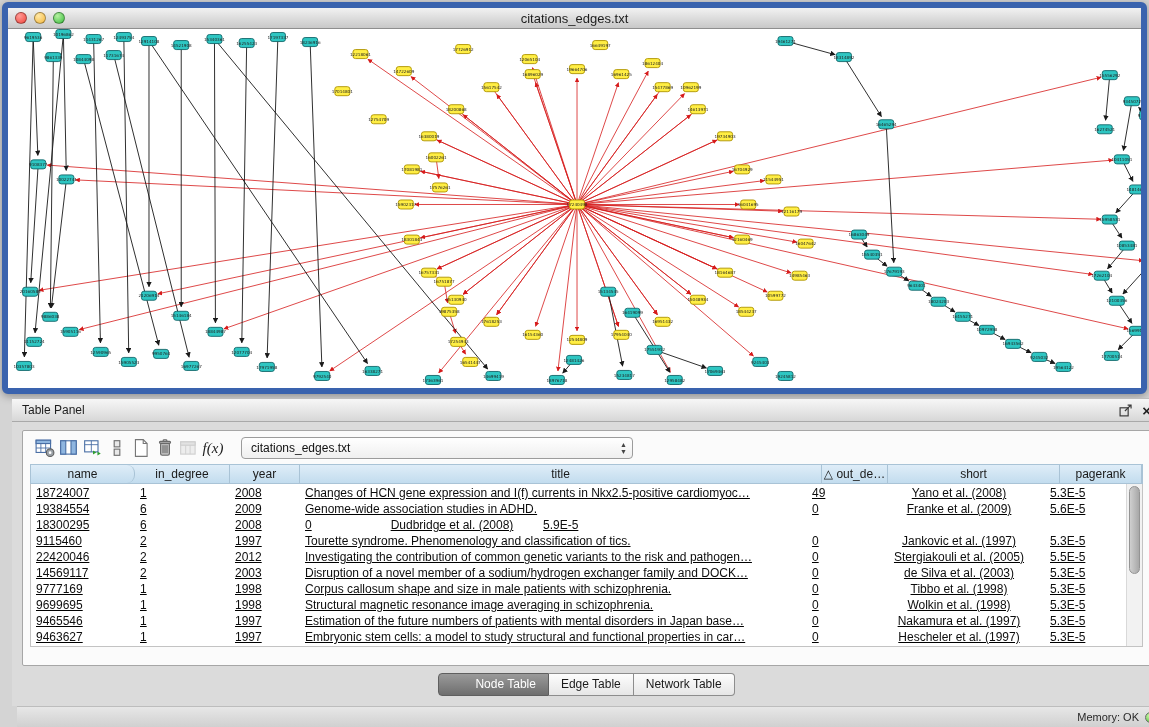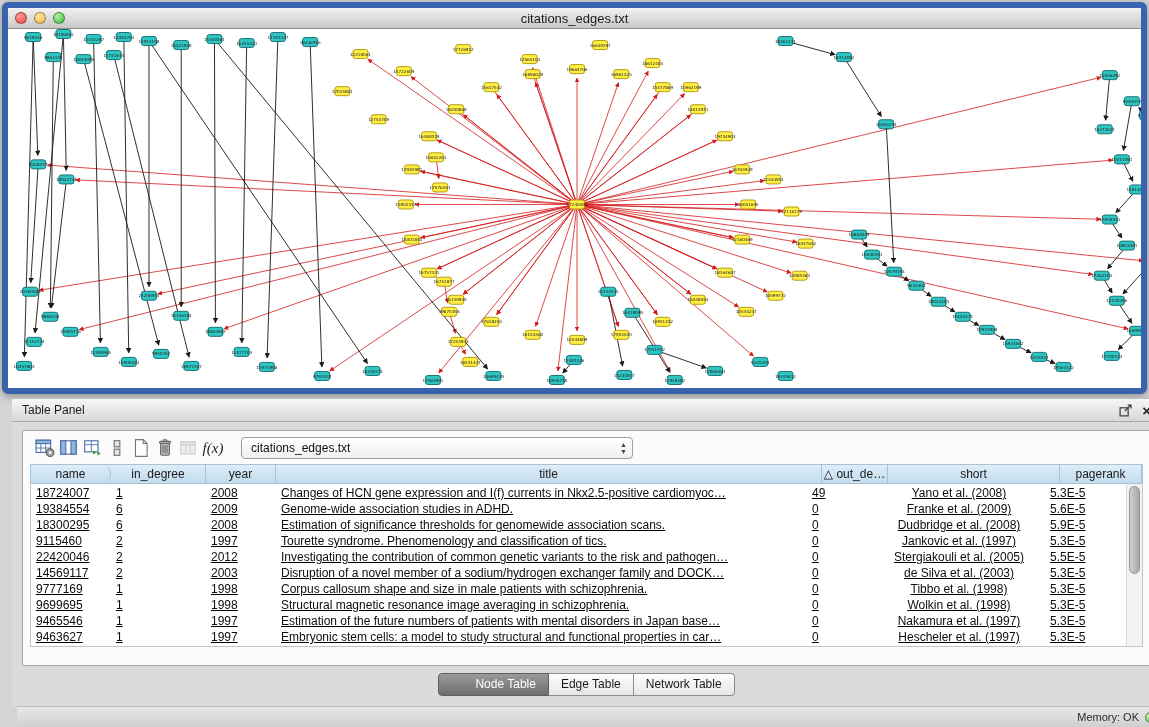--- a/index.html
+++ b/index.html
@@ -57,21 +57,21 @@
   .grid{margin:0 7px;}
   .thead{display:flex;height:18px;background:linear-gradient(#DFEDF8,#C2DCEE);border:1px solid #A9C3D6;}
   .th{
     display:flex;align-items:center;justify-content:center;font-size:12px;color:#1a1a1a;
     border-right:1px solid #A9C3D6;box-sizing:border-box;overflow:hidden;white-space:nowrap;
   }
   .tbody-wrap{position:relative;background:#fff;border:1px solid #C3C3C3;border-top:none;height:163px;overflow:hidden;box-sizing:border-box;}
   .tbody{position:absolute;top:1px;left:0;right:15px;bottom:0;}
   .tr{display:flex;height:16px;align-items:center;text-decoration:underline;}
   .td{font-size:12px;color:#0d0d0d;padding:0 5px;white-space:nowrap;overflow:hidden;box-sizing:border-box;}
-  .c0{width:80px;border-radius:8px;} .c1{width:95px;} .c2{width:70px;} .c3{flex:1;} .c4{width:66px;} .c5{width:172px;} .c6{width:82px;}
+  .c0{width:104px;border-radius:8px;} .c1{width:95px;} .c2{width:70px;} .c3{flex:1;} .c4{width:66px;} .c5{width:172px;} .c6{width:82px;}
   .td.c5{text-align:center;}
   .vscroll{position:absolute;right:0;top:0;bottom:0;width:15px;background:#F2F2F2;border-left:1px solid #D9D9D9;}
   .vthumb{margin:2px;height:86px;border-radius:7px;background:linear-gradient(90deg,#CFCFCF,#A8A8A8);border:1px solid #949494;}
   
   .tabs{display:flex;justify-content:center;margin-top:7px;}
   .tab{
     font-size:12px;padding:3px 12px 4px;border:1px solid #8D8D8D;border-left:none;
     background:linear-gradient(#FDFDFD,#E6E6E6);color:#1a1a1a;
   }
   .tab:first-child{border-left:1px solid #8D8D8D;border-radius:4px 0 0 4px;}
@@ -799,21 +799,20 @@
                   <div class="td c2">2009</div>
                   <div class="td c3">Genome-wide association studies in ADHD.</div>
                   <div class="td c4">0</div>
                   <div class="td c5">Franke et al. (2009)</div>
                   <div class="td c6">5.6E-5</div>
                 </div>
                 <div class="tr">
                   <div class="td c0">18300295</div>
                   <div class="td c1">6</div>
                   <div class="td c2">2008</div>
-                  <div class="td c3">Estimation of significance thresholds for genomewide association scans.</div>
                   <div class="td c4">0</div>
                   <div class="td c5">Dudbridge et al. (2008)</div>
                   <div class="td c6">5.9E-5</div>
                 </div>
                 <div class="tr">
                   <div class="td c0">9115460</div>
                   <div class="td c1">2</div>
                   <div class="td c2">1997</div>
                   <div class="td c3">Tourette syndrome. Phenomenology and classification of tics.</div>
                   <div class="td c4">0</div>

